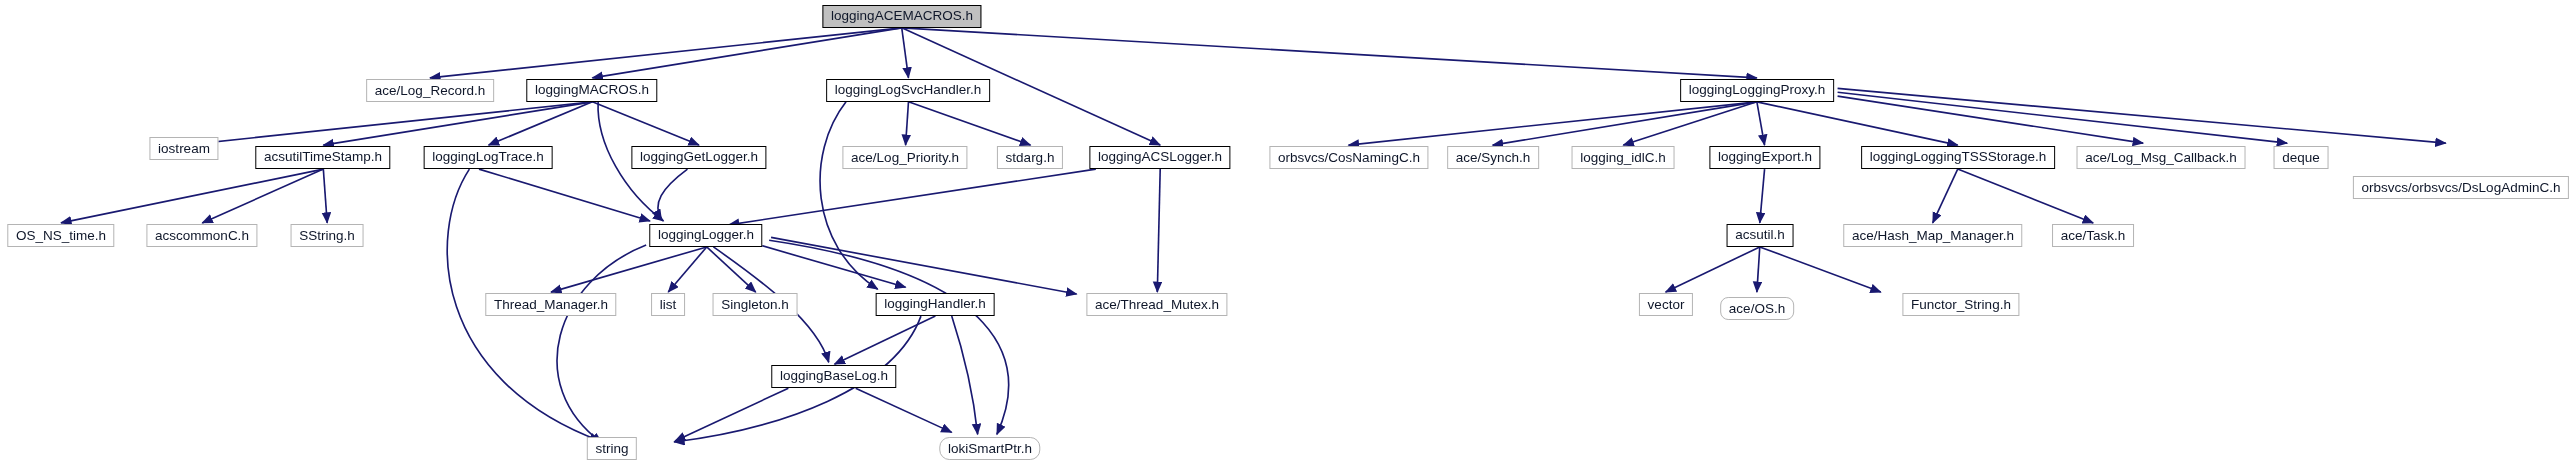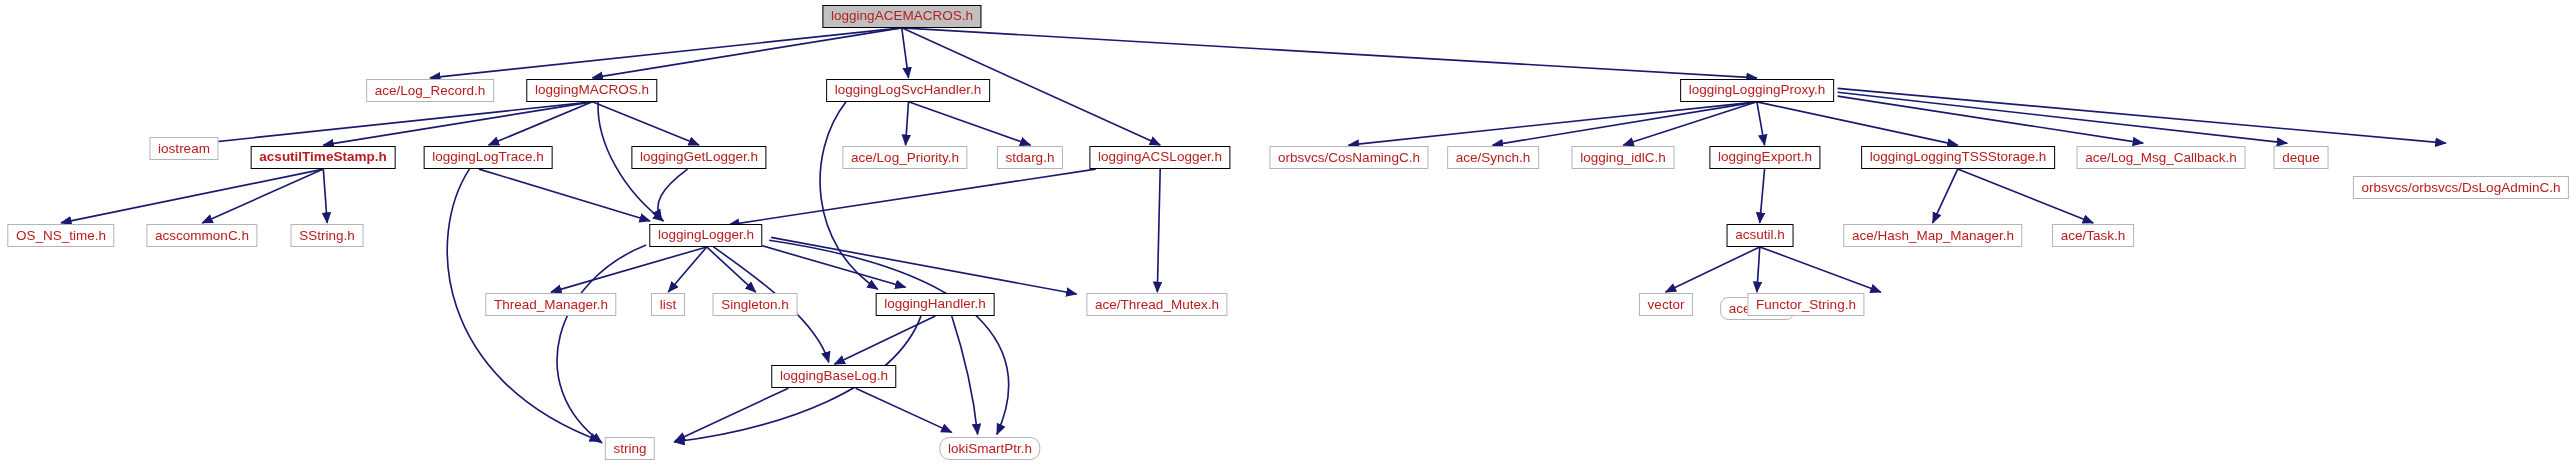--- a/index.html
+++ b/index.html
@@ -13,21 +13,21 @@
   #edges{position:absolute;left:0;top:0;width:2576px;height:466px;}
   .node{
     position:absolute;
     transform:translateX(-50%);
     box-sizing:border-box;
     height:23px;
     padding:2.9px 7.7px;
     font-size:13.5px;
     line-height:15.4px;
     white-space:nowrap;
-    color:#b91c1c;
+    color:#0f172a;
     background:#ffffff;
     border:1px solid #b4b4b4;
     text-align:center;
     cursor:pointer;
   }
   .node.project{border:1.9px solid #000000;padding:1.9px 7.7px;}
   .node.root{border:1.9px solid #000000;background:#c0c0c0;padding:1.9px 7.7px;}
 </style>
 </head>
 <body>
@@ -90,21 +90,21 @@
         <path d="M890,404 L990,450" fill="none" stroke="#191970" stroke-width="1.7" marker-end="url(#arrow)"></path>
       </g>
   </svg>
   <div id="nodes">
       <div class="node root" style="left: 902px; top: 4.8px;">loggingACEMACROS.h</div>
       <div class="node external" style="left: 430px; top: 79px;">ace/Log_Record.h</div>
       <div class="node project" style="left: 592px; top: 79px;">loggingMACROS.h</div>
       <div class="node project" style="left: 908px; top: 79px;">loggingLogSvcHandler.h</div>
       <div class="node project" style="left: 1757px; top: 79px;">loggingLoggingProxy.h</div>
       <div class="node external" style="left: 184px; top: 137px;">iostream</div>
-      <div class="node project" style="left: 323px; top: 146px; font-weight: bold;">acsutilTimeStamp.h</div>
+      <div class="node project" style="left: 323px; top: 146px;">acsutilTimeStamp.h</div>
       <div class="node project" style="left: 488px; top: 146px;">loggingLogTrace.h</div>
       <div class="node project" style="left: 699px; top: 146px;">loggingGetLogger.h</div>
       <div class="node external" style="left: 905px; top: 146px;">ace/Log_Priority.h</div>
       <div class="node external" style="left: 1030px; top: 146px;">stdarg.h</div>
       <div class="node project" style="left: 1160px; top: 146px;">loggingACSLogger.h</div>
       <div class="node external" style="left: 1349px; top: 146px;">orbsvcs/CosNamingC.h</div>
       <div class="node external" style="left: 1493px; top: 146px;">ace/Synch.h</div>
       <div class="node external" style="left: 1623px; top: 146px;">logging_idlC.h</div>
       <div class="node project" style="left: 1765px; top: 146px;">loggingExport.h</div>
       <div class="node project" style="left: 1958px; top: 146px;">loggingLoggingTSSStorage.h</div>
@@ -118,19 +118,19 @@
       <div class="node project" style="left: 1760px; top: 224px;">acsutil.h</div>
       <div class="node external" style="left: 1933px; top: 224px;">ace/Hash_Map_Manager.h</div>
       <div class="node external" style="left: 2093px; top: 224px;">ace/Task.h</div>
       <div class="node external" style="left: 551px; top: 293px;">Thread_Manager.h</div>
       <div class="node external" style="left: 668px; top: 293px;">list</div>
       <div class="node external" style="left: 755px; top: 293px;">Singleton.h</div>
       <div class="node project" style="left: 935px; top: 293px;">loggingHandler.h</div>
       <div class="node external" style="left: 1157px; top: 293px;">ace/Thread_Mutex.h</div>
       <div class="node external" style="left: 1666px; top: 293px;">vector</div>
       <div class="node external" style="left: 1757px; top: 297px; border-radius: 8px;">ace/OS.h</div>
-      <div class="node external" style="left: 1806px; top: 293px;">Functor_String.h</div>
+      <div class="node external" style="left: 1961px; top: 293px;">Functor_String.h</div>
       <div class="node project" style="left: 834px; top: 365px;">loggingBaseLog.h</div>
-      <div class="node external" style="left: 630px; top: 437px;">string</div>
+      <div class="node external" style="left: 612px; top: 437px;">string</div>
       <div class="node external" style="left: 990px; top: 437px; border-radius: 10px;">lokiSmartPtr.h</div>
     </div>
 </div>
 
 
 </body></html>

